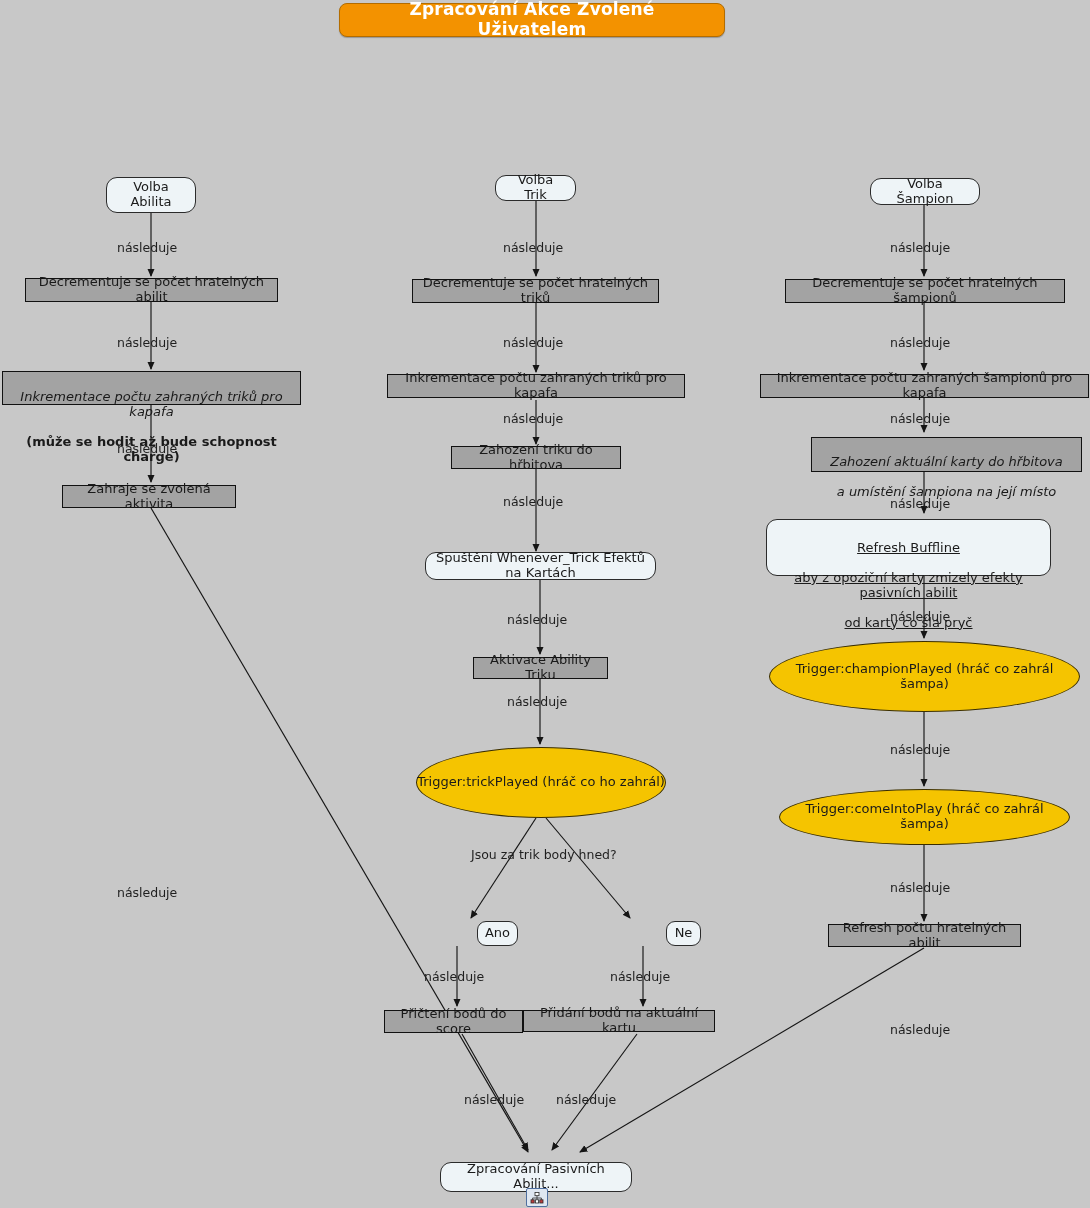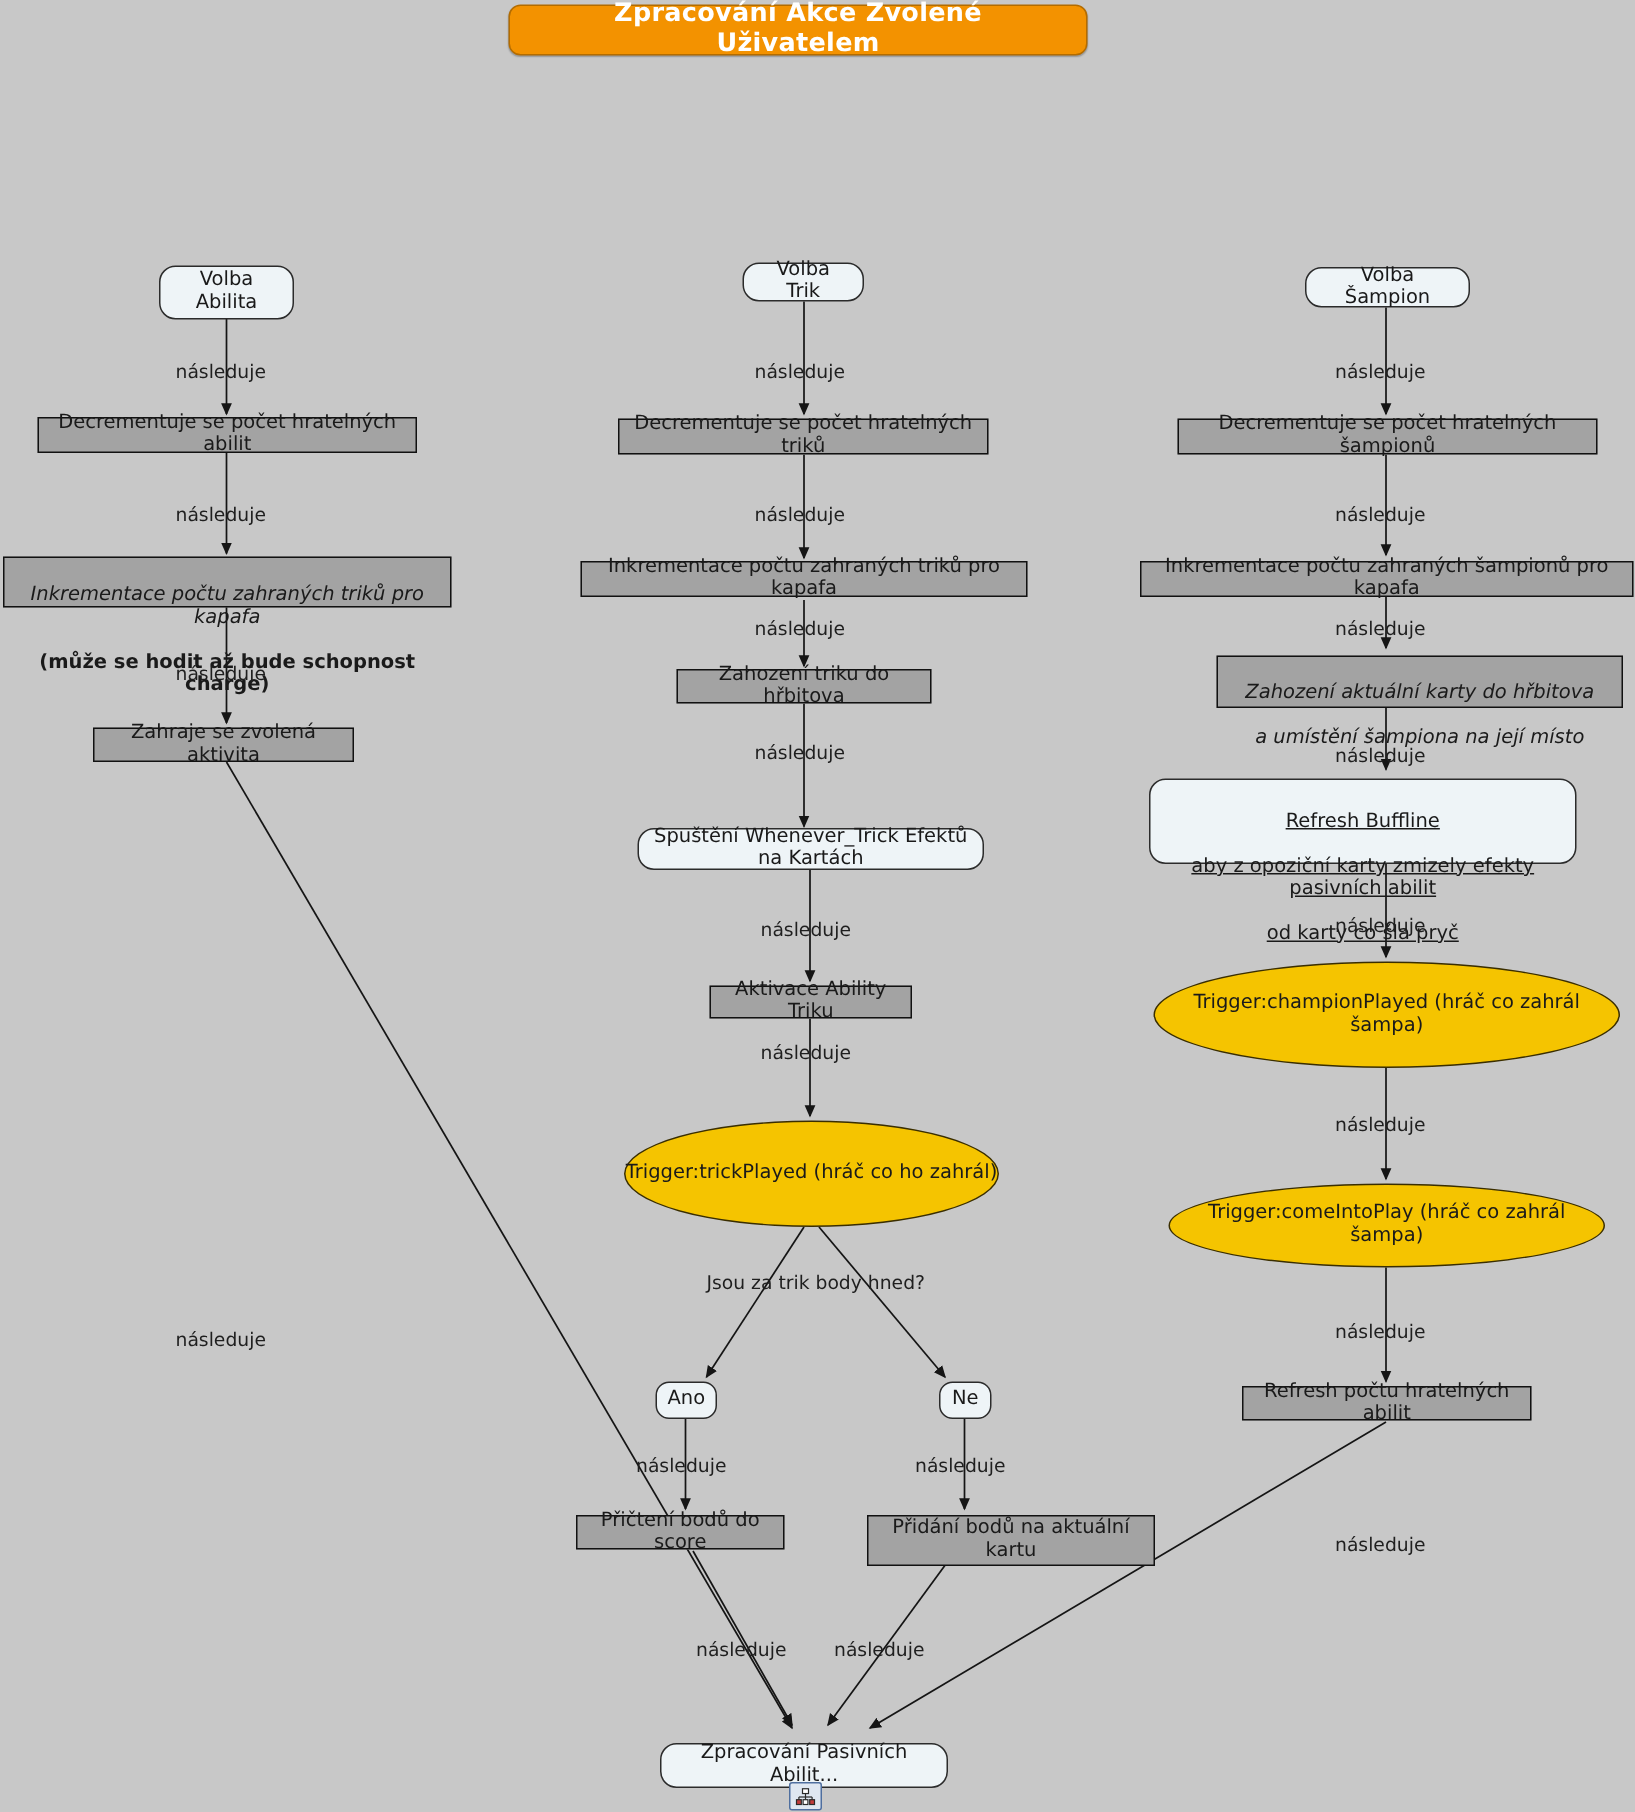--- a/index.html
+++ b/index.html
@@ -85,20 +85,21 @@
     font-size: 13px;
   }
 
   
   .pill {
     background: #eef4f7;
     border: 1px solid #2b2b2b;
     border-radius: 9px;
     font-size: 13px;
     padding: 1px 8px;
+    margin-left: 40px;
   }
 
   
   .edge-label {
     position: absolute;
     font-size: 12.5px;
     color: #1f1f1f;
     white-space: nowrap;
   }
 
@@ -210,21 +211,21 @@
   <div class="node pill" style="left:437px; top:921px; width:41px; height:25px;">Ano</div>
 
   <div class="node pill" style="left:626px; top:921px; width:35px; height:25px;">Ne</div>
 
   <div class="edge-label" style="left:424px; top:969px;">následuje</div>
 
   <div class="edge-label" style="left:610px; top:969px;">následuje</div>
 
   <div class="node green-box" style="left:384px; top:1010px; width:139px; height:23px;">Přičtení bodů do score</div>
 
-  <div class="node green-box" style="left:578px; top:1010px; width:192px; height:34px;">Přidání bodů na aktuální kartu</div>
+  <div class="node green-box" style="left:523px; top:1010px; width:192px; height:22px;">Přidání bodů na aktuální kartu</div>
 
   <div class="edge-label" style="left:464px; top:1092px;">následuje</div>
 
   <div class="edge-label" style="left:556px; top:1092px;">následuje</div>
 
   <div class="node round-box" style="left:870px; top:178px; width:110px; height:27px;">Volba Šampion</div>
 
   <div class="edge-label" style="left:890px; top:240px;">následuje</div>
 
   <div class="node green-box" style="left:785px; top:279px; width:280px; height:24px;">Decrementuje se počet hratelných šampionů</div>

